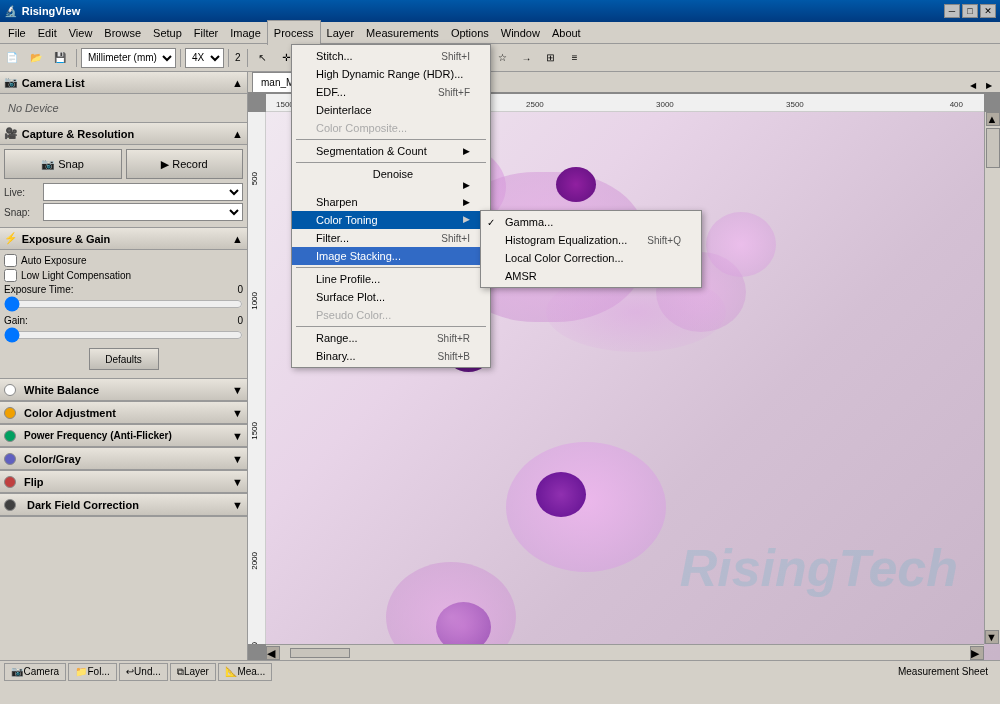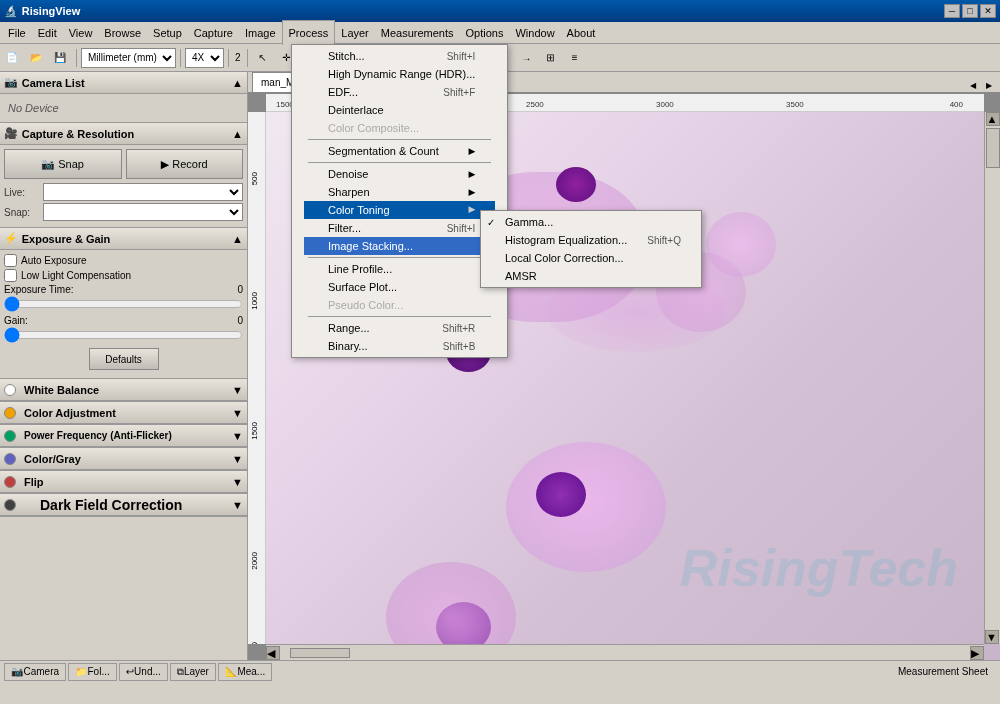--- a/index.html
+++ b/index.html
@@ -241,21 +241,21 @@
       right: 0; top: 18px;
       bottom: 16px;
     }
     .dropdown-menu {
       position: fixed;
       background: #f0ede8;
       border: 1px solid #888;
       box-shadow: 2px 2px 6px rgba(0,0,0,0.3);
       z-index: 200;
       min-width: 200px;
-      padding: 2px 12px;
+      padding: 2px 0;
     }
     .menu-row {
       display: flex;
       align-items: center;
       padding: 3px 20px 3px 24px;
       cursor: pointer;
       font-size: 11px;
       color: #000;
       white-space: nowrap;
     }
@@ -376,21 +376,21 @@
     <button class="title-btn">✕</button>
   </div>
 </div>
 
 <div class="menu-bar">
   <div class="menu-item">File</div>
   <div class="menu-item">Edit</div>
   <div class="menu-item">View</div>
   <div class="menu-item">Browse</div>
   <div class="menu-item">Setup</div>
-  <div class="menu-item">Capture</div>
+  <div class="menu-item">Filter</div>
   <div class="menu-item">Image</div>
   <div class="menu-item active">Process</div>
   <div class="menu-item">Layer</div>
   <div class="menu-item">Measurements</div>
   <div class="menu-item">Options</div>
   <div class="menu-item">Window</div>
   <div class="menu-item">About</div>
 </div>
 
 <div class="toolbar">
@@ -536,21 +536,21 @@
       <div class="panel-header">
         <span style="width:12px;height:12px;background:#c04040;border-radius:50%;border:1px solid #888;display:inline-block;"></span>
         <span style="margin-left:4px;">Flip</span>
         <span style="margin-left:auto;">▼</span>
       </div>
     </div>
 
     <div class="panel-section">
       <div class="panel-header">
         <span style="width:12px;height:12px;background:#404040;border-radius:50%;border:1px solid #888;display:inline-block;"></span>
-        <span style="margin-left:20px; font-size:14px;">Dark Field Correction</span>
+        <span style="margin-left:7px; font-size:11px;">Dark Field Correction</span>
         <span style="margin-left:auto;">▼</span>
       </div>
     </div>
 
   </div>
 
   <div class="right-area">
 
     <div class="tab-bar">
       <div class="tab active">
@@ -661,21 +661,21 @@
   </div>
   <div class="menu-row disabled">
     <span>Color Composite...</span>
   </div>
   <div class="menu-separator"></div>
   <div class="menu-row" style="display:flex; align-items:center;">
     <span>Segmentation &amp; Count</span>
     <span class="menu-arrow">▶</span>
   </div>
   <div class="menu-separator"></div>
-  <div class="menu-row" style="display:flex; align-items:center;">
+  <div class="menu-row" style="display:flex; align-items:center;flex-direction:column;">
     <span>Denoise</span>
     <span class="menu-arrow">▶</span>
   </div>
   <div class="menu-row" style="display:flex; align-items:center;">
     <span>Sharpen</span>
     <span class="menu-arrow">▶</span>
   </div>
   <div class="menu-row highlighted" style="display:flex; align-items:flex-start;">
     <span>Color Toning</span>
     <span class="menu-arrow" style="color:#ccc;">▶</span>

